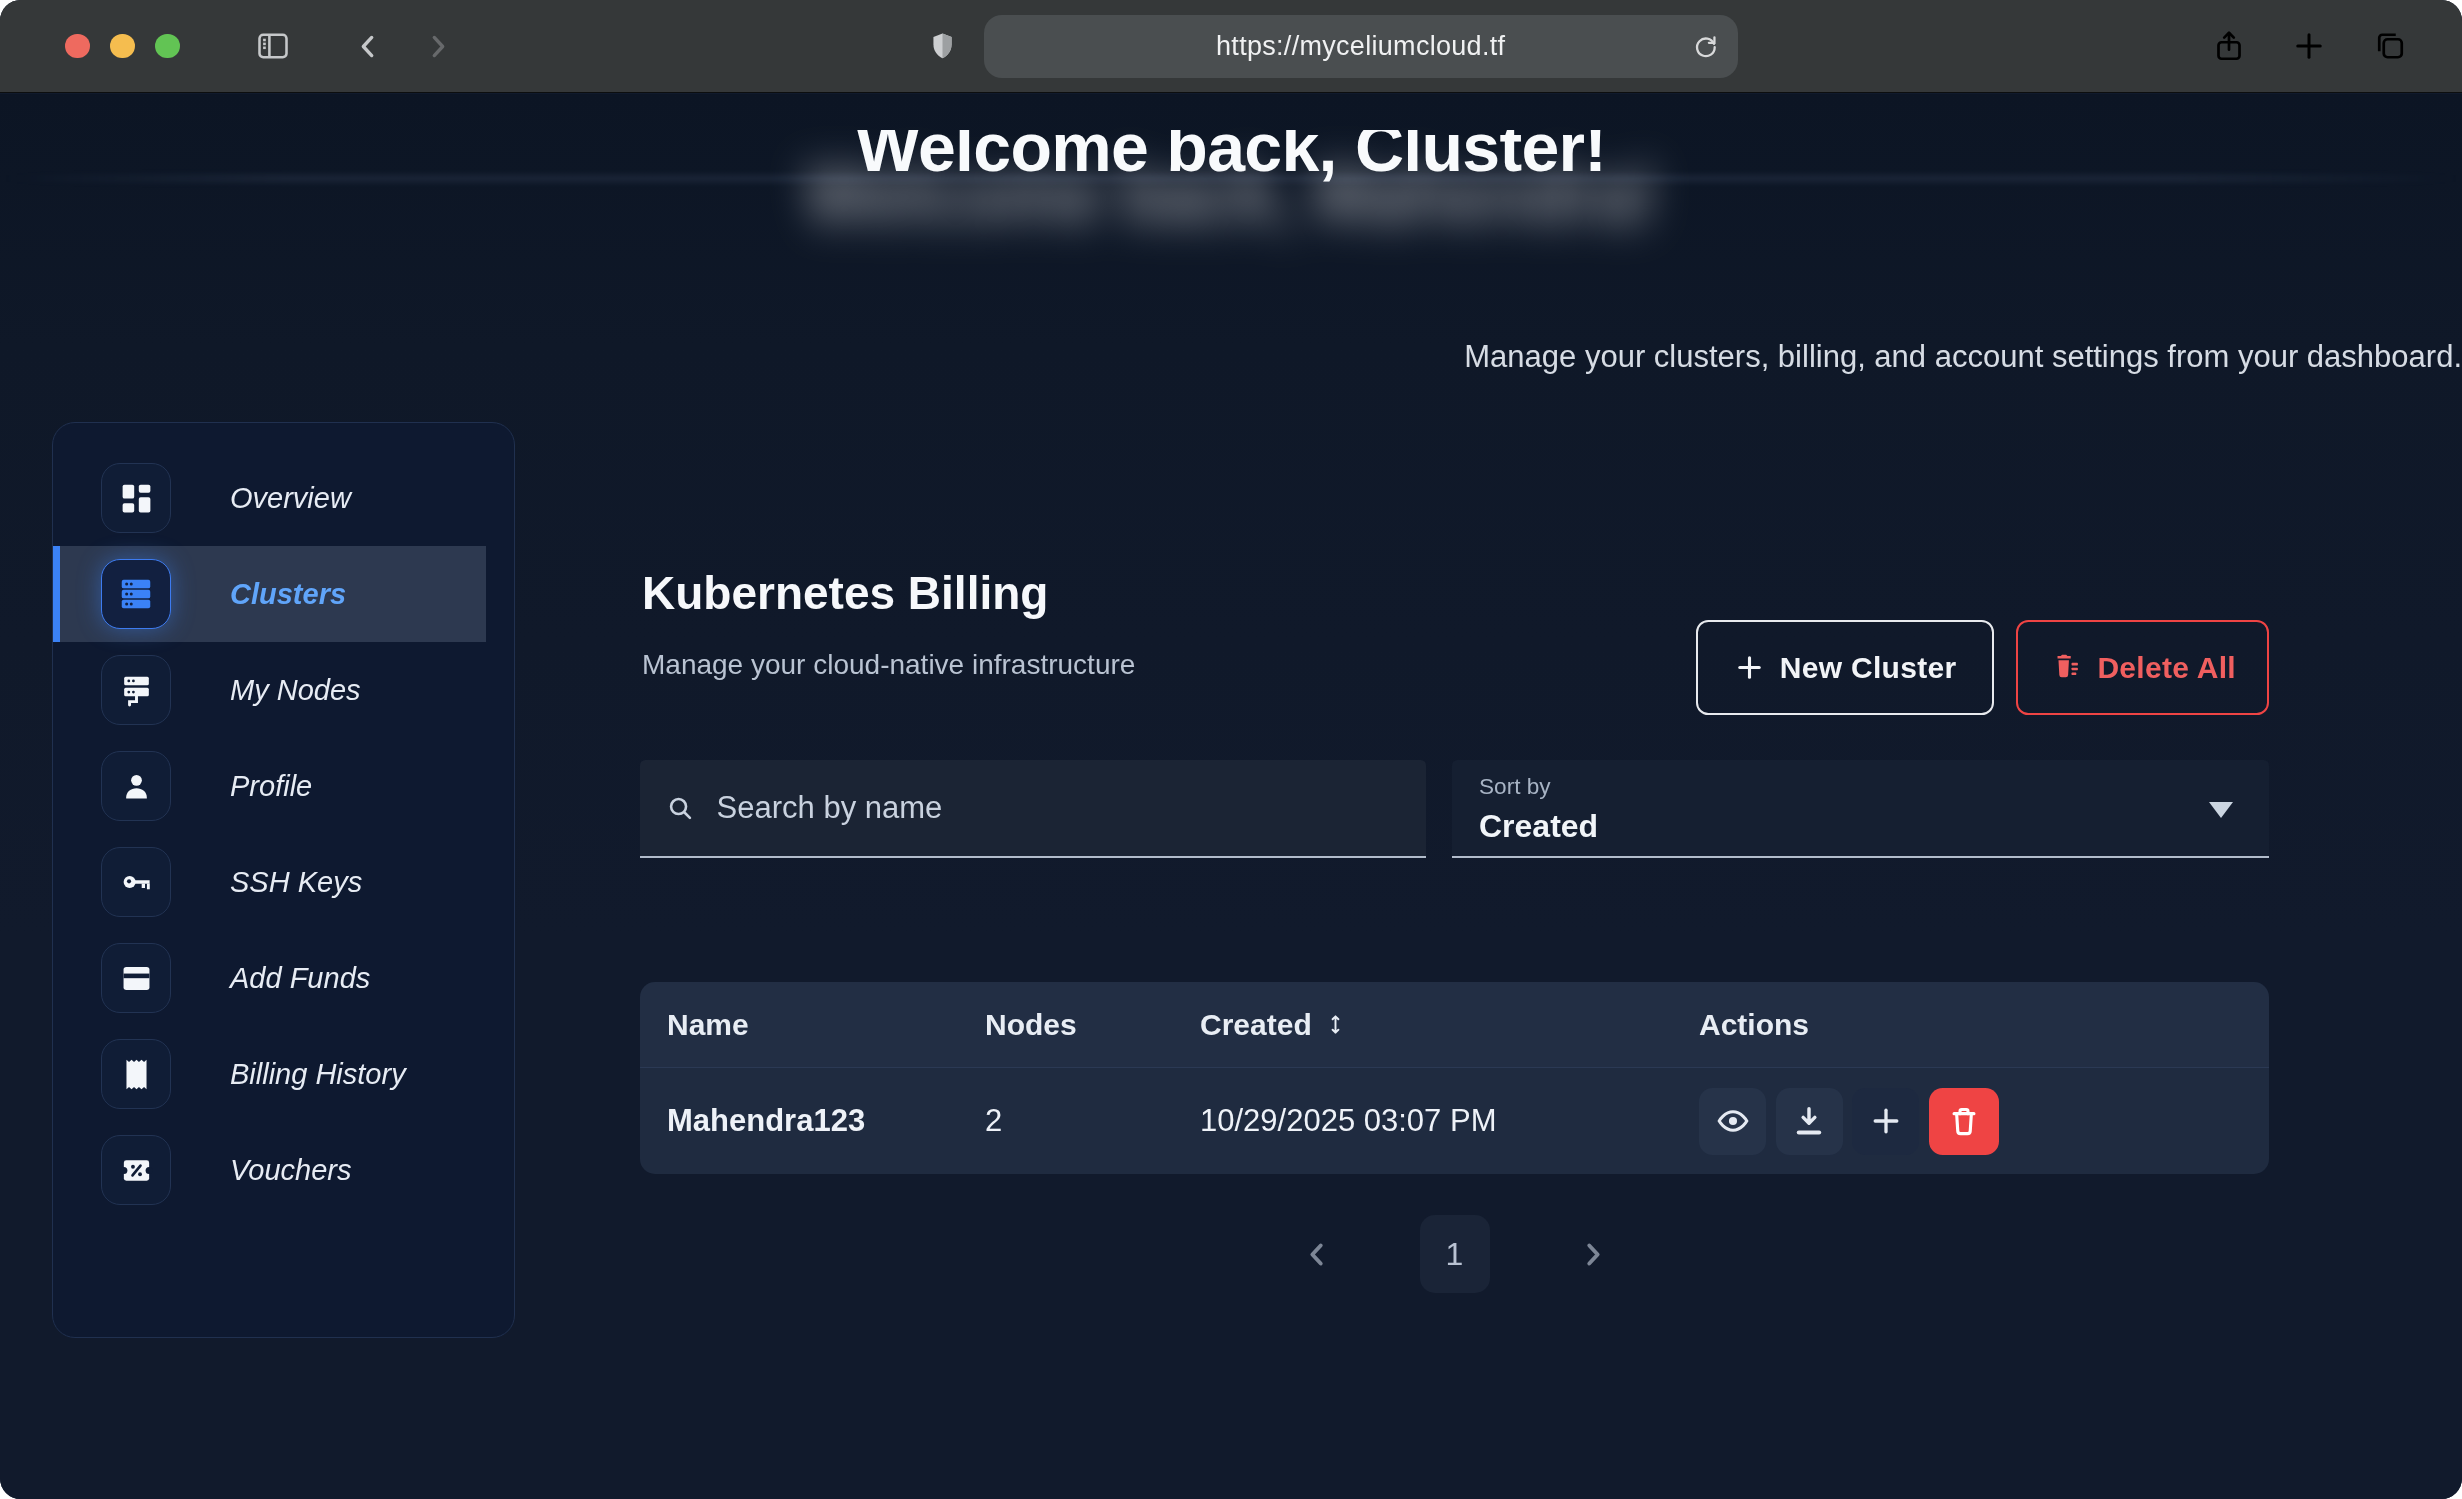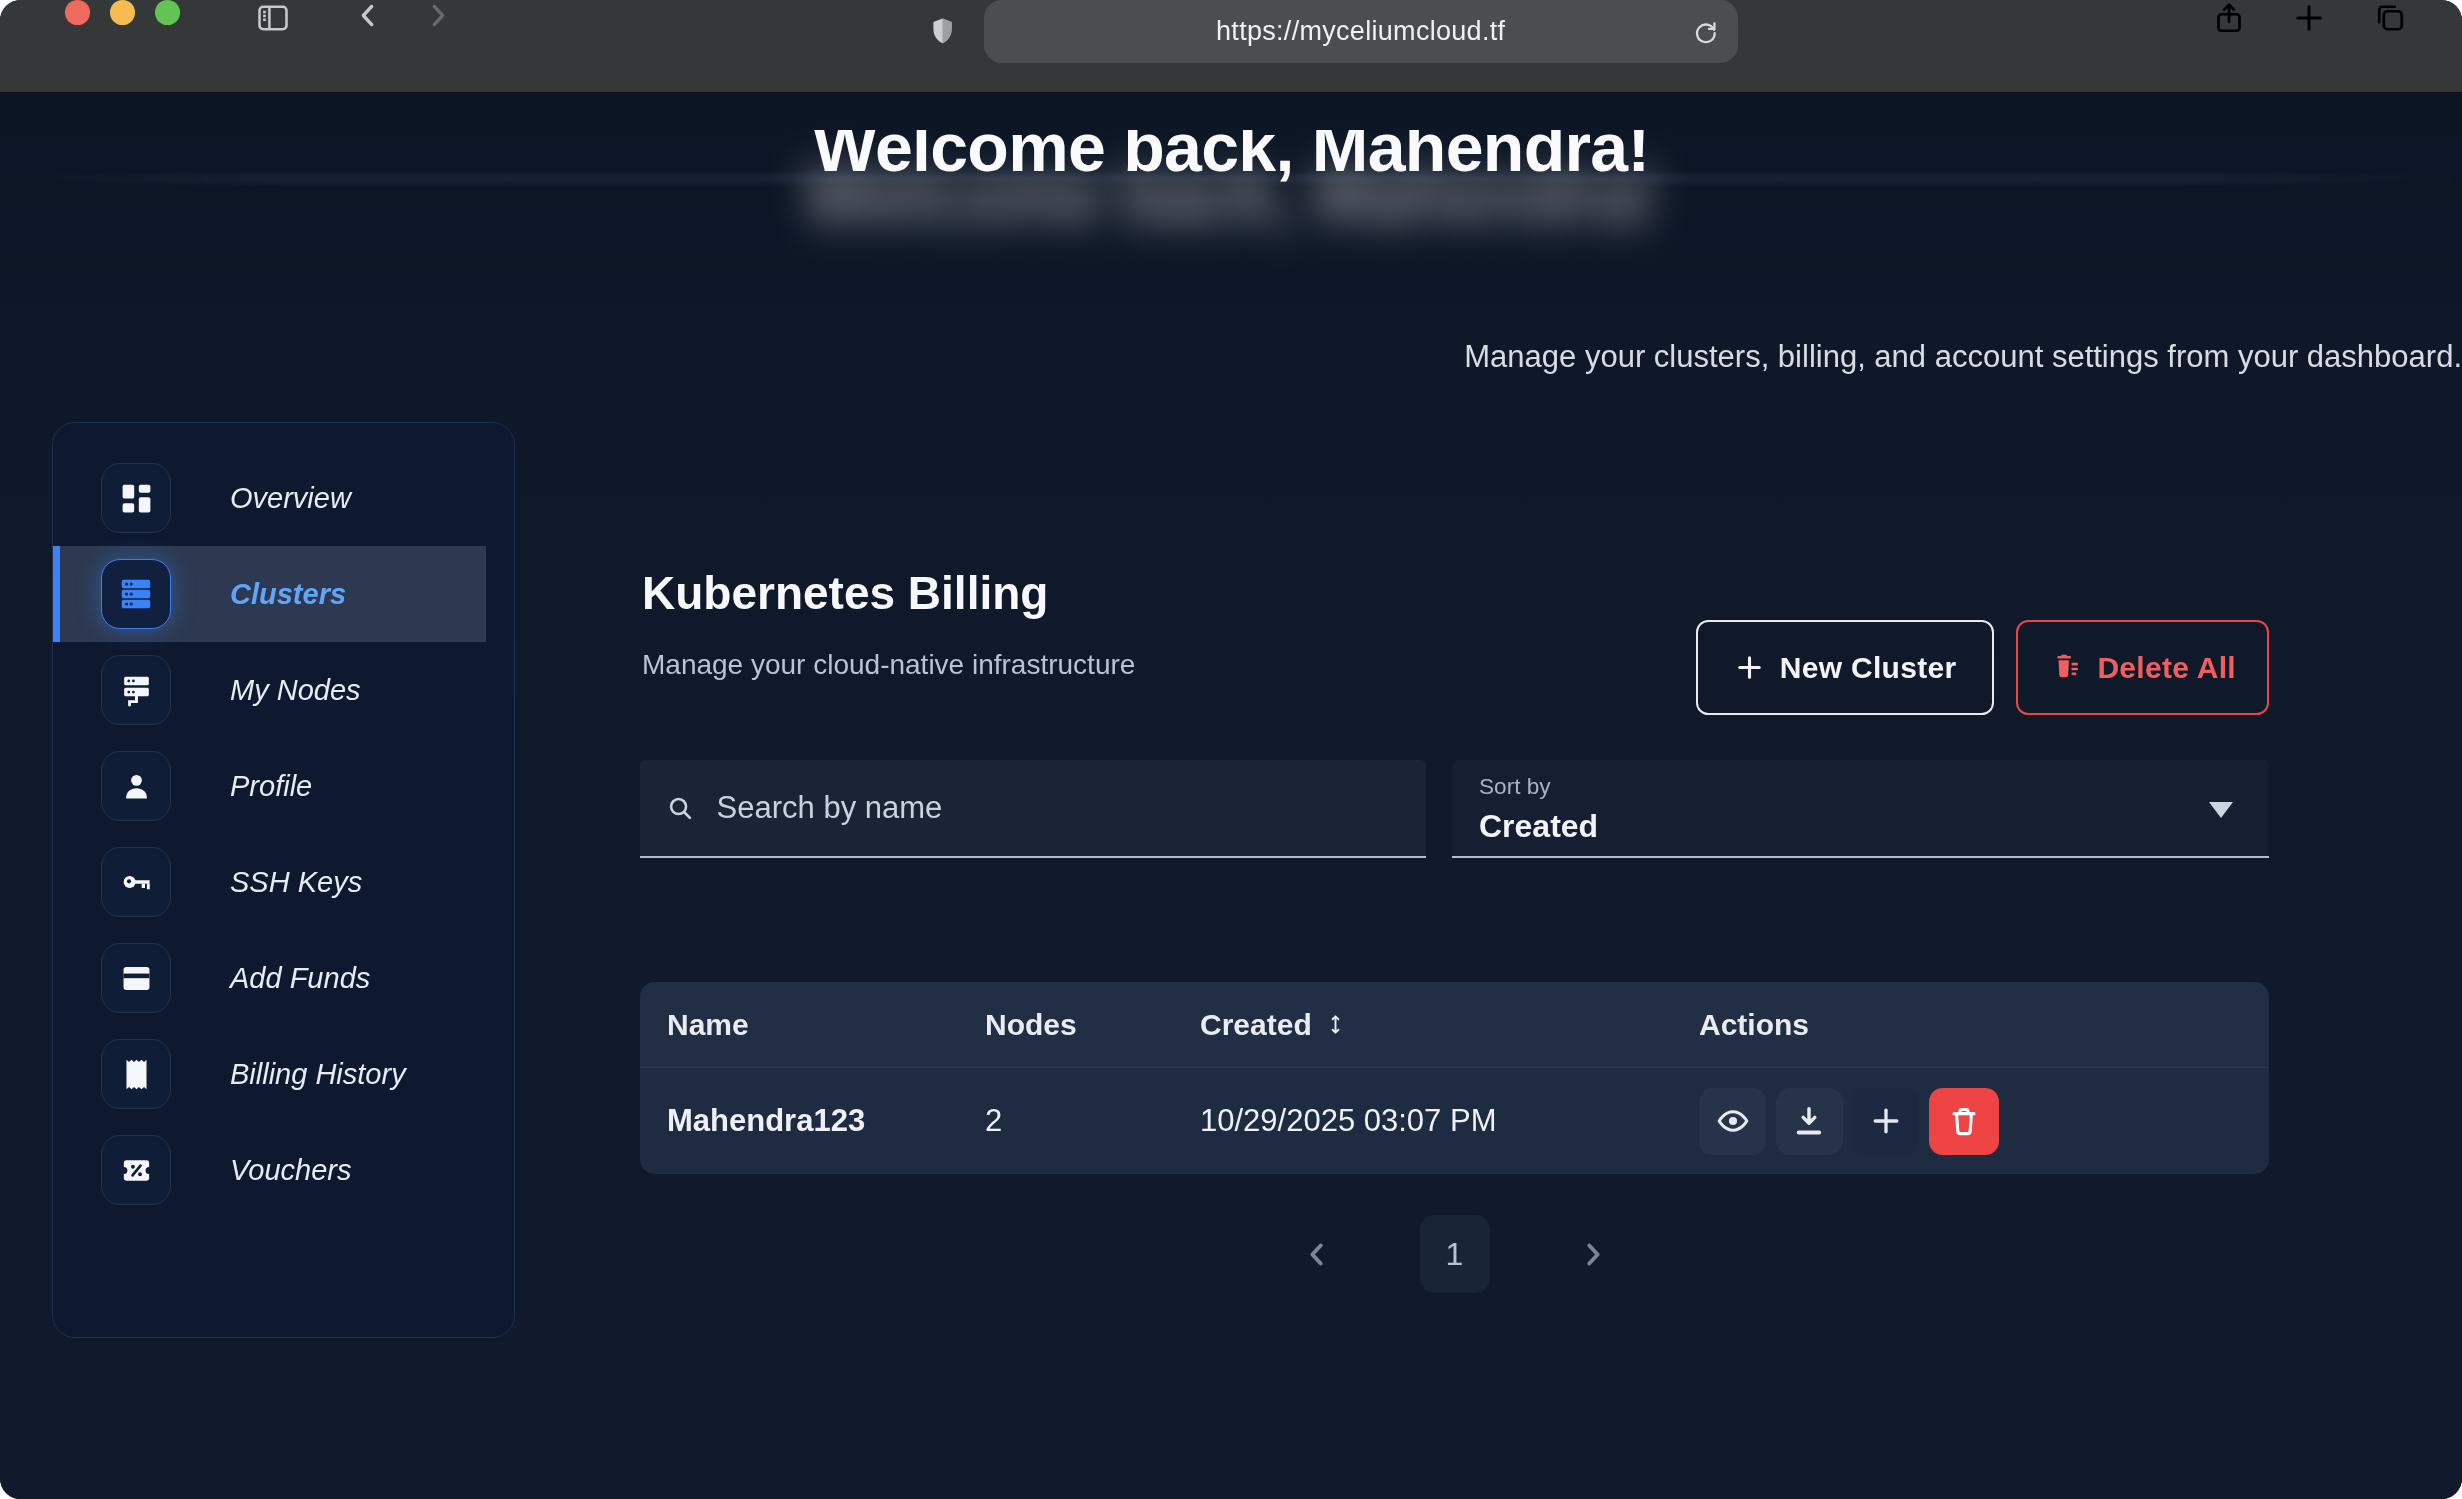--- a/index.html
+++ b/index.html
@@ -1,21 +1,21 @@
 <!DOCTYPE html>
 <html style="font-size:11px"><head>
 <meta charset="utf-8">
 <style>
   html,body{margin:0;padding:0;background:#ffffff;}
   body{width:2462px;height:1499px;position:relative;font-family:"Liberation Sans","DejaVu Sans",sans-serif;
        -webkit-font-smoothing:antialiased;}
   .window{position:absolute;inset:0;border-radius:20.5px;overflow:hidden;background:#101a2c;}
 
   
-  .chrome{position:absolute;top:0;left:0;right:0;height:92px;background:#353839;display:flex;align-items:flex-start;
+  .chrome{position:absolute;top:0;left:0;right:0;height:92px;background:#353839;display:flex;align-items:center;
           border-bottom:1.4px solid #0c0e0f;z-index:50;}
   .traffic{display:flex;gap:20.5px;margin-left:65px;}
   .dot{width:24.6px;height:24.6px;border-radius:50%;}
   .dot.red{background:#ee6a5f;} .dot.yellow{background:#f5bd4f;} .dot.green{background:#62c454;}
   .chrome-btn{background:none;border:none;padding:0;display:flex;align-items:center;justify-content:center;cursor:pointer;}
   .panel-toggle{margin-left:75px;color:#c6c8ca;}
   .nav-back{margin-left:62px;color:#c6c8ca;}
   .nav-fwd{margin-left:38px;color:#67696b;}
   .chrome-center{flex:1;display:flex;align-items:center;justify-content:center;gap:24.6px;}
   .shield{color:#c9cbcd;}
@@ -163,21 +163,21 @@
         </svg>
       </button>
     </div>
   </div>
 
   <div class="content">
 
     <div class="hero-glow">Welcome back, Mahendra!</div>
     <div class="hero-band"></div>
     <div class="hero-clip">
-      <h1 class="hero-title">Welcome back, Mahendra!</h1>
+      <h1 class="hero-title">Welcome back, Cluster!</h1>
     </div>
     <div class="hero-sub">Manage your clusters, billing, and account settings from your dashboard.</div>
 
     <nav class="sidebar">
 
       <div class="side-item">
         <span class="tile">
           <svg class="ic" width="37" height="37" viewBox="0 0 24 24" fill="currentColor">
             <rect x="3" y="3" width="7.5" height="9" rx="1.2"></rect>
               <rect x="13.5" y="3" width="7.5" height="5.2" rx="1.2"></rect>

